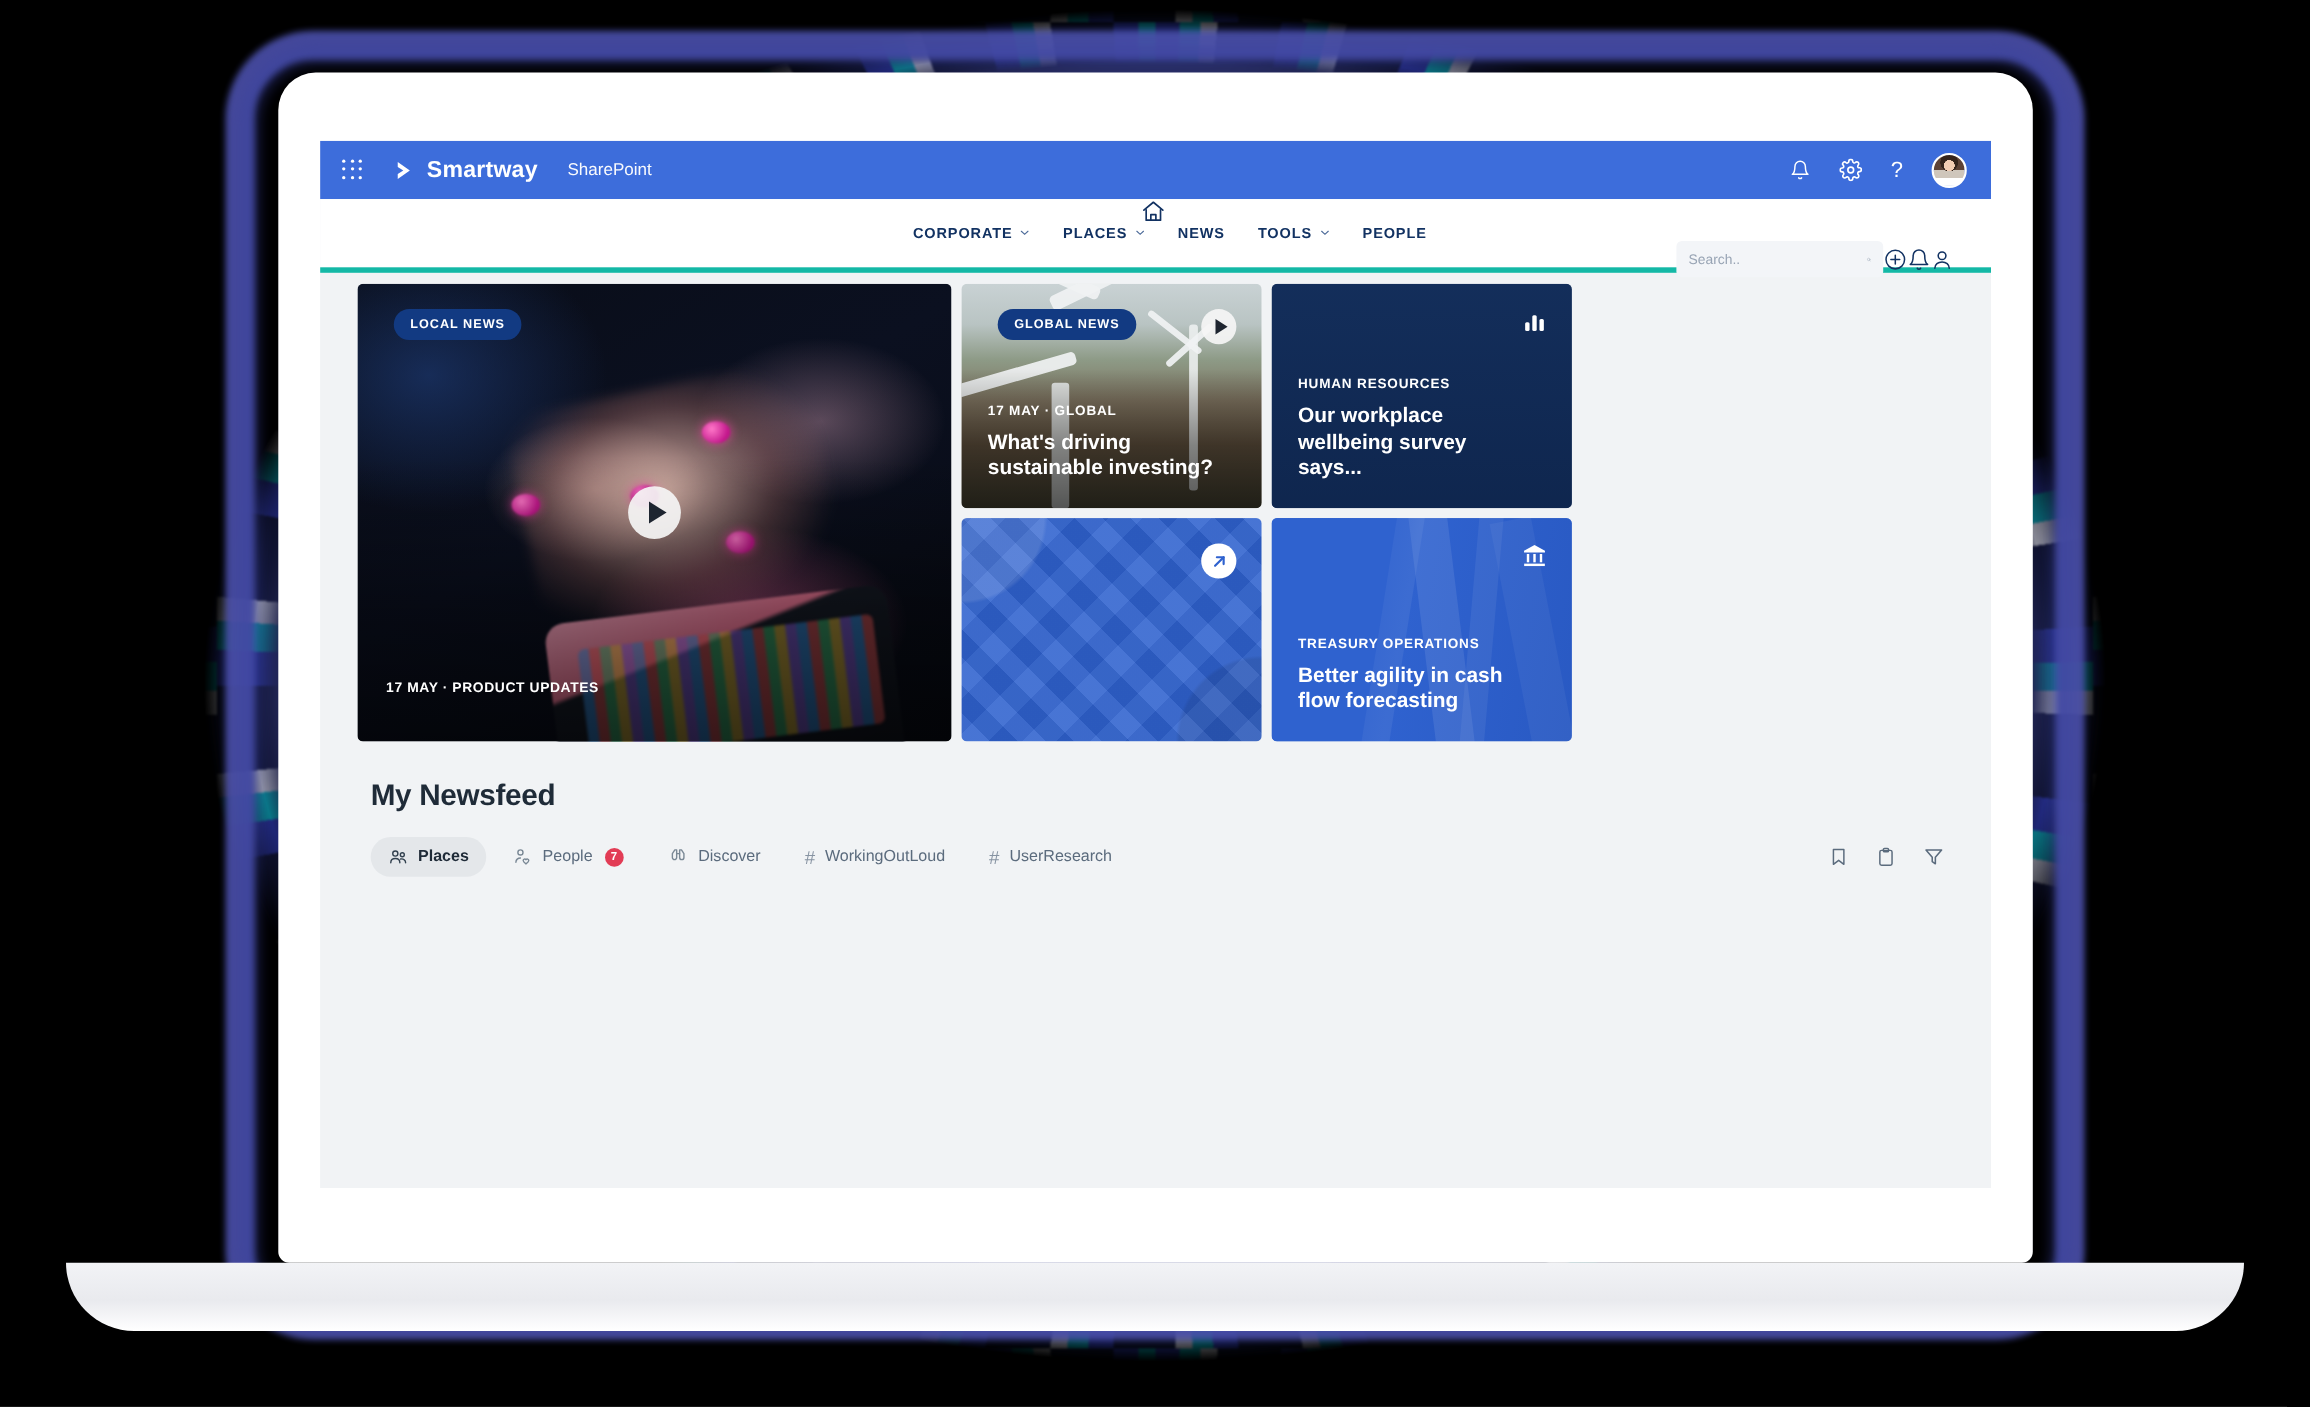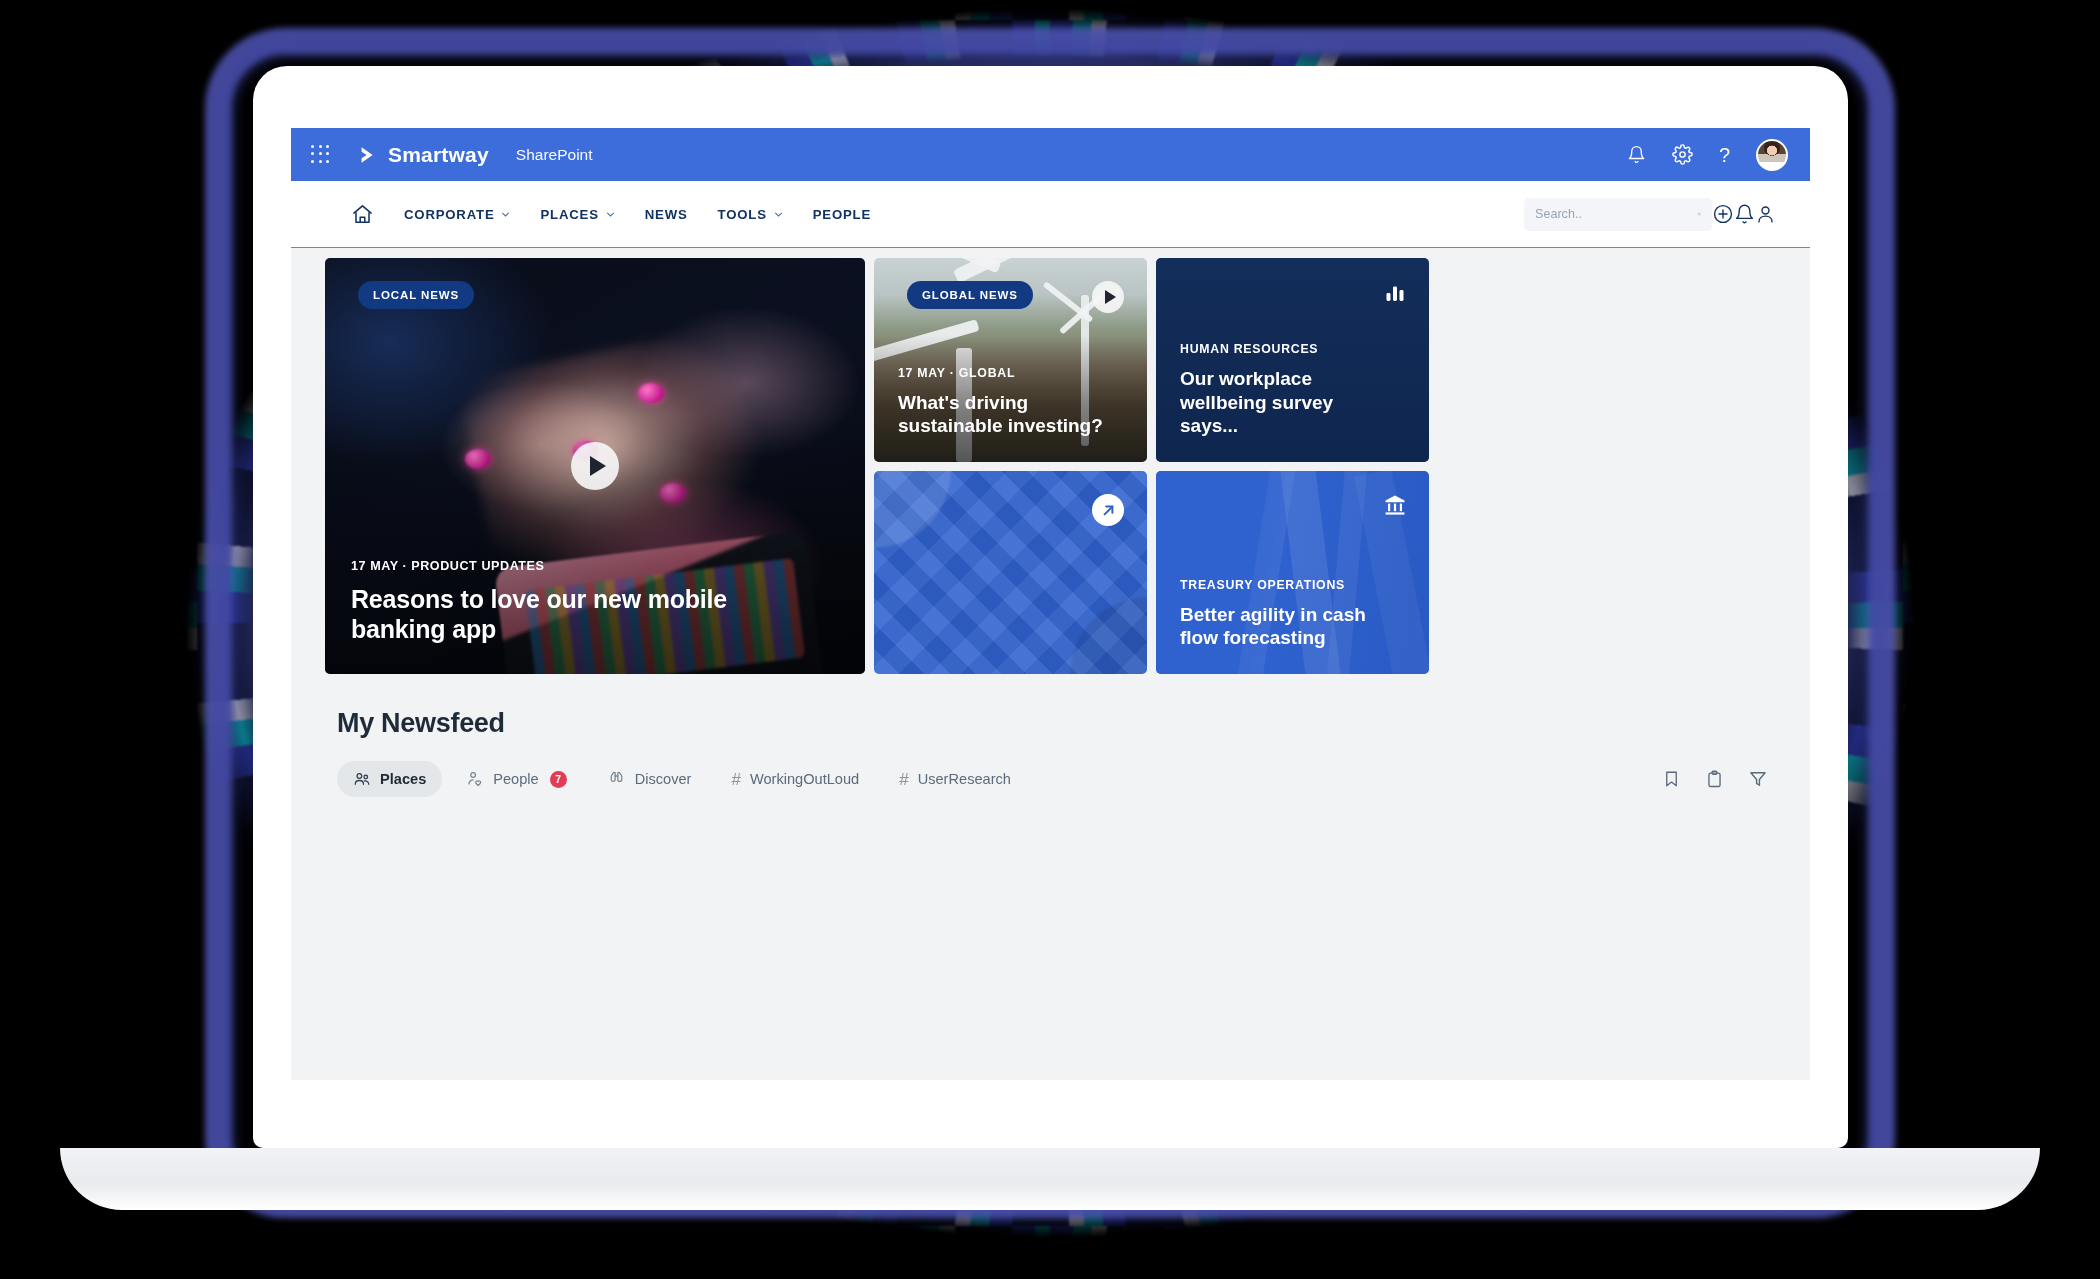--- a/index.html
+++ b/index.html
@@ -142,21 +142,22 @@
     overflow: hidden;
   }
 
   
   .navbar {
     height: 67px;
     background: #ffffff;
     display: flex;
     align-items: center;
     padding: 0 34px 0 60px;
-    border-bottom: 1px solid #14b8a6;
+    border-bottom: 5px solid #14b8a6;
+    flex-direction: column;
   }
   .nav-home { margin-right: 30px; cursor: pointer; display:flex; }
   .nav-items { display: flex; align-items: center; gap: 30px; }
   .nav-item {
     display: flex; align-items: center; gap: 7px;
     color: #123262;
     font-size: 13.2px;
     font-weight: 700;
     letter-spacing: 0.8px;
     cursor: pointer;
@@ -561,21 +562,20 @@
           <div class="hero-phone"></div>
           <div class="hero-apps"></div>
         </div>
         <div class="scrim-bottom"></div>
         <div class="badge-pill">LOCAL NEWS</div>
         <div class="play-btn center">
             <div class="play-tri"></div>
           </div>
         <div class="card-text hero-text">
           <div class="hero-kicker">17 MAY · PRODUCT UPDATES</div>
-          <div class="card-title-lg">Reasons to love our new mobile banking app</div>
         </div>
       </div>
 
       <div class="card">
         <div class="photo-wind">
           <div class="wind-tower" style="left:30%;top:44%;width:6%;height:56%;"></div>
           <div class="wind-blade" style="left:-12%;top:2%;width:58%;height:6%;transform:rotate(24deg);transform-origin:100% 50%;"></div>
           <div class="wind-blade" style="left:30%;top:6%;width:72%;height:7%;transform:rotate(-26deg);transform-origin:0% 50%;"></div>
           <div class="wind-blade" style="left:-8%;top:30%;width:46%;height:6%;transform:rotate(-16deg);transform-origin:100% 50%;"></div>
           <div class="wind-tower" style="left:76%;top:18%;width:2.6%;height:74%;"></div>

